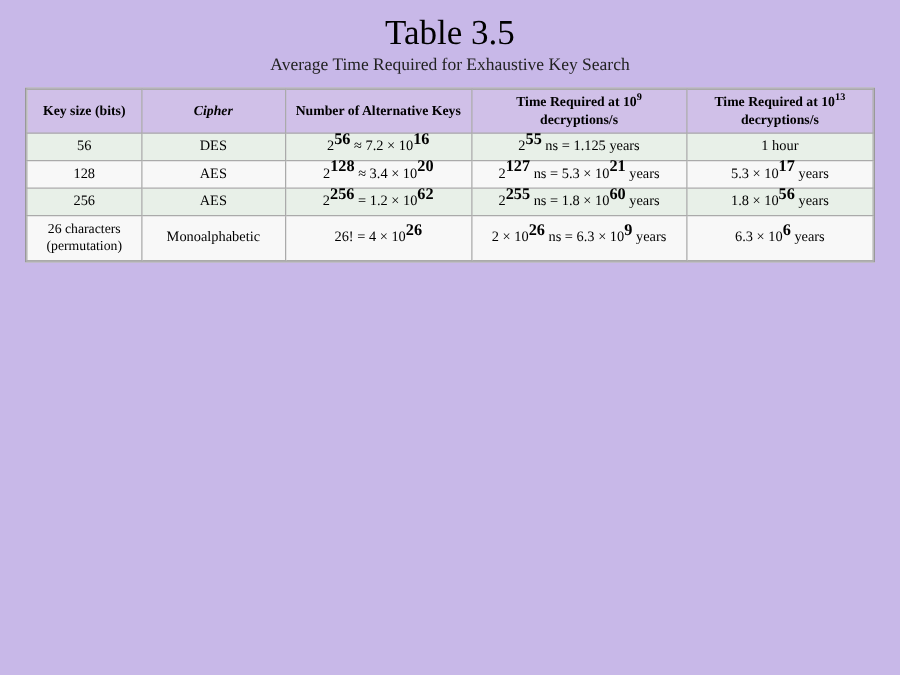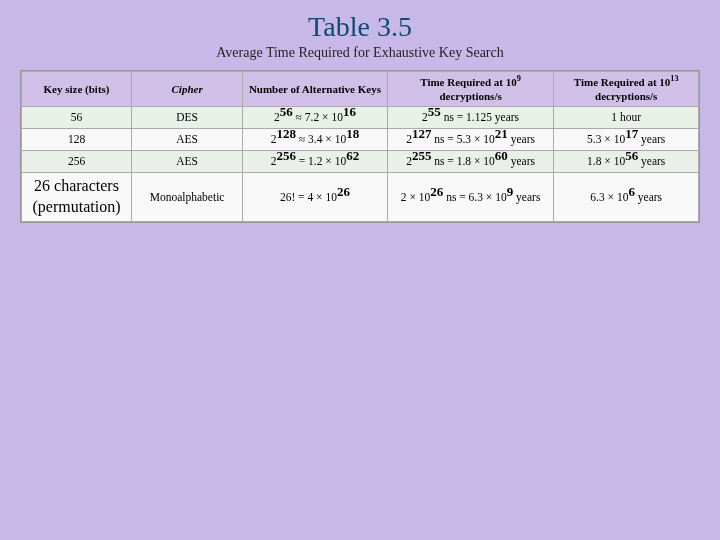--- a/index.html
+++ b/index.html
@@ -19,21 +19,21 @@
       align-items: center;
       padding: 10px 20px 10px 20px;
     }
     .title-block {
       text-align: center;
       margin-bottom: 8px;
     }
     .title-main {
       font-size: 28px;
       font-weight: normal;
-      color: #0c4a6e;
+      color: #000000;
       line-height: 1.2;
     }
     .title-sub {
       font-size: 14px;
       color: #222;
       line-height: 1.3;
     }
     .table-wrapper {
       background: white;
       border: 1px solid #999;
@@ -96,37 +96,37 @@
           <td>56</td>
           <td>DES</td>
           <td>2<span class="sup bold">56</span> ≈ 7.2 × 10<span class="sup bold">16</span></td>
           <td>2<span class="sup bold">55</span> ns = 1.125 years</td>
           <td>1 hour</td>
         </tr>
 
         <tr>
           <td>128</td>
           <td>AES</td>
-          <td>2<span class="sup bold">128</span> ≈ 3.4 × 10<span class="sup bold">18</span></td>
+          <td>2<span class="sup bold">128</span> ≈ 3.4 × 10<span class="sup bold">20</span></td>
           <td>2<span class="sup bold">127</span> ns = 5.3 × 10<span class="sup bold">21</span> years</td>
           <td>5.3 × 10<span class="sup bold">17</span> years</td>
         </tr>
 
 
 
         <tr>
           <td>256</td>
           <td>AES</td>
           <td>2<span class="sup bold">256</span> = 1.2 × 10<span class="sup bold">62</span></td>
           <td>2<span class="sup bold">255</span> ns = 1.8 × 10<span class="sup bold">60</span> years</td>
           <td>1.8 × 10<span class="sup bold">56</span> years</td>
         </tr>
 
         <tr>
-          <td style="font-size:16px;">26 characters (permutation)</td>
+          <td style="font-size:11px;">26 characters (permutation)</td>
           <td>Monoalphabetic</td>
           <td>26! = 4 × 10<span class="sup bold">26</span></td>
           <td>2 × 10<span class="sup bold">26</span> ns = 6.3 × 10<span class="sup bold">9</span> years</td>
           <td>6.3 × 10<span class="sup bold">6</span> years</td>
         </tr>
       </tbody>
     </table>
   </div>
 </div>
 

